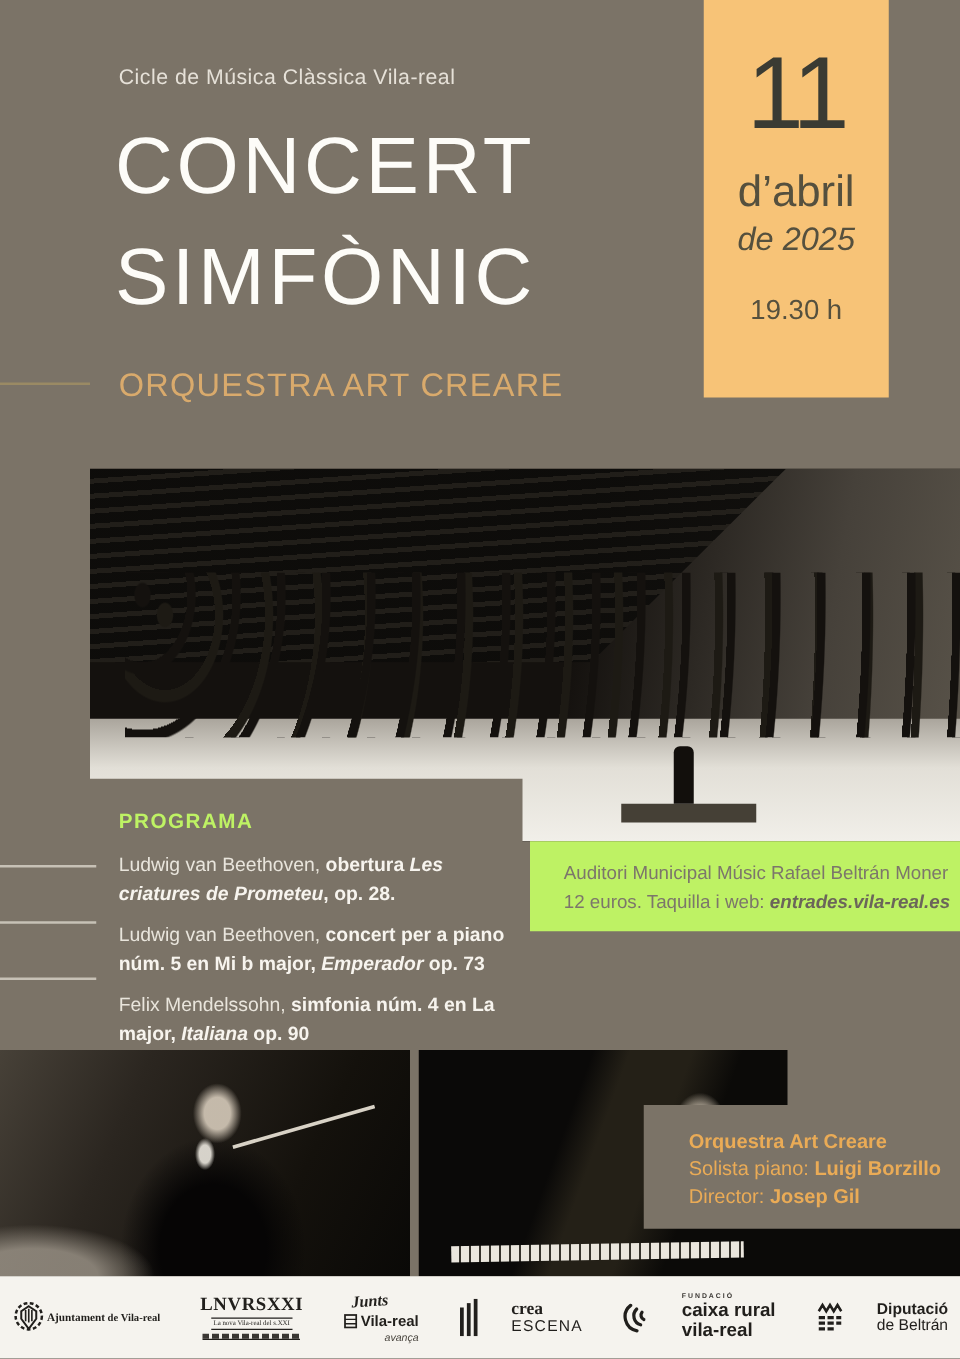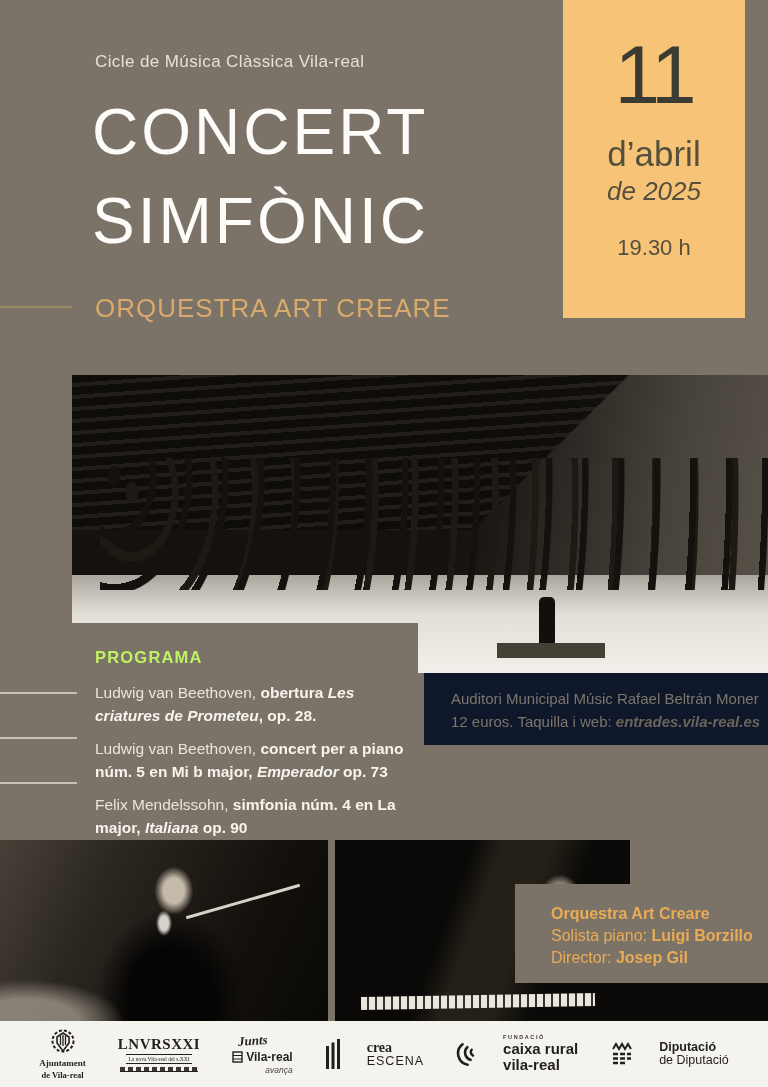--- a/index.html
+++ b/index.html
@@ -9,21 +9,21 @@
     font-family:"Liberation Sans",sans-serif;
     -webkit-font-smoothing:antialiased;
   }
   
   .kicker{position:absolute;left:95px;top:52px;font-size:17px;letter-spacing:.4px;color:#e6e1d8;}
   .title{position:absolute;left:92px;top:88px;margin:0;font-weight:300;color:#fdfcf8;
          font-size:64px;line-height:89px;letter-spacing:3px;}
   .subtitle{position:absolute;left:95px;top:293px;font-size:26px;letter-spacing:1px;color:#d9aa6c;}
   .rule-gold{position:absolute;left:0;top:306px;width:72px;height:2px;background:#9a8a64;}
   
-  .datebox{position:absolute;left:563px;top:0;width:182px;height:318px;background:#f7c377;
+  .datebox{position:absolute;left:563px;top:0;width:148px;height:318px;background:#f7c377;
            text-align:center;color:#55503e;}
   .datebox .day{margin-top:34px;font-size:82px;line-height:1;font-weight:500;letter-spacing:-3px;color:#3a3b33;}
   .datebox .month{margin-top:20px;font-size:35px;line-height:1.05;}
   .datebox .year{margin-top:3px;font-size:26px;font-style:italic;}
   .datebox .time{margin-top:28px;font-size:22px;}
   
   .photo{position:absolute;overflow:hidden;}
   .ph-orchestra{left:72px;top:375px;width:696px;height:298px;background:#191611;}
   .orc-wall{position:absolute;inset:0;background:linear-gradient(100deg,#14110e 0 55%,#46413a 82%,#5a544a 100%);}
   .orc-seats{position:absolute;left:0;top:0;width:80%;height:52%;opacity:.92;
@@ -49,42 +49,42 @@
      background:
        radial-gradient(30px 38px at 52% 34%,rgba(210,198,180,.95) 0 35%,rgba(210,198,180,0) 72%),
        radial-gradient(16px 11px at 52% 56%,rgba(240,236,228,.85) 0 40%,rgba(240,236,228,0) 75%),
        linear-gradient(110deg,#0a0908 0 28%,#242017 34% 44%,#0b0a08 52% 100%);}
   .keys{position:absolute;left:6%;bottom:7%;width:54%;height:13px;transform:rotate(-1deg);
      background:repeating-linear-gradient(90deg,#eae6dd 0 6px,#35322b 6px 8px);}
   
   .program-patch{position:absolute;left:0;top:623px;width:418px;height:53px;background:#7b7367;}
   .credits-notch{position:absolute;left:630px;top:840px;width:138px;height:46px;background:#7b7367;}
   
-  .venuebox{position:absolute;left:424px;top:673px;width:344px;height:72px;background:#0f172a;
+  .venuebox{position:absolute;left:424px;top:673px;width:344px;height:72px;background:#bef264;
      box-sizing:border-box;padding:14px 0 0 27px;color:#7c766b;font-size:15px;line-height:23px;white-space:nowrap;}
   .venuebox .link{font-weight:700;font-style:italic;color:#6b655a;}
   
   .program{position:absolute;left:95px;top:648px;width:314px;color:#e9e5dc;}
   .program h2{margin:0 0 15px 0;font-size:16.5px;font-weight:700;letter-spacing:1.2px;color:#bef264;}
   .program .item{font-size:15.5px;line-height:22.5px;margin-bottom:11px;}
   .seg-n{font-weight:400;}
   .seg-b{font-weight:700;color:#f7f4ee;}
   .seg-bi{font-weight:700;font-style:italic;color:#f7f4ee;}
   .dash{position:absolute;left:0;width:77px;height:2px;background:#cfcabf;opacity:.9;}
   .dash1{top:692px;} .dash2{top:737px;} .dash3{top:782px;}
   
   .credits{position:absolute;left:515px;top:884px;width:253px;height:99px;background:#7b7367;
      box-sizing:border-box;padding:19px 0 0 36px;font-size:16px;line-height:22px;color:#eaab56;white-space:nowrap;}
   .credits .b{font-weight:700;}
   
   .footer{position:absolute;left:0;top:1021px;width:768px;height:66px;background:#f5f3ee;
      display:flex;align-items:center;justify-content:center;gap:32px;color:#211f1c;}
   .logo{display:flex;align-items:center;gap:25px;}
   .logo .stack{display:flex;flex-direction:column;line-height:1.08;}
-  .lg-aj{flex-direction:column;gap:2px;text-align:center;font-family:"Liberation Serif",serif;}
+  .lg-aj{flex-direction:row;gap:2px;text-align:center;font-family:"Liberation Serif",serif;}
   .lg-aj .t1{font-size:9px;font-weight:700;}
   .lg-aj .t2{font-size:8.5px;font-weight:700;}
   .lg-ln{flex-direction:column;gap:1px;text-align:center;font-family:"Liberation Serif",serif;}
   .lg-ln .t1{font-size:15px;font-weight:700;letter-spacing:.5px;}
   .lg-ln .t2{font-size:5.5px;border-top:1px solid #211f1c;border-bottom:1px solid #211f1c;padding:1px 2px;}
   .lg-ln .squiggle{width:78px;height:4px;margin-top:2px;border-bottom:1px solid #211f1c;
      background:repeating-linear-gradient(90deg,#3a3733 0 5px,transparent 5px 8px);}
   .lg-ju{flex-direction:column;align-items:flex-start;gap:1px;}
   .lg-ju .script{font-family:"Liberation Serif",serif;font-style:italic;font-weight:700;font-size:13px;transform:rotate(-4deg);margin-left:6px;}
   .lg-ju .row{display:flex;align-items:center;gap:3px;}
@@ -216,18 +216,18 @@
       </span>
     </div>
 
     <div class="logo lg-di">
       <svg width="24" height="26" viewBox="0 0 24 26">
         <path d="M3 8l3-5 3 5 3-5 3 5 3-5 3 5" fill="none" stroke="#211f1c" stroke-width="2"></path>
         <path d="M3 13h18M3 17.5h18M3 22h13" stroke="#211f1c" stroke-width="2.6" stroke-dasharray="5 2"></path>
       </svg>
       <span class="stack">
         <span class="t1">Diputació</span>
-        <span class="t2">de Diputació</span>
+        <span class="t2">de Beltrán</span>
       </span>
     </div>
 
   </div>
 </div>
 
 </body></html>

